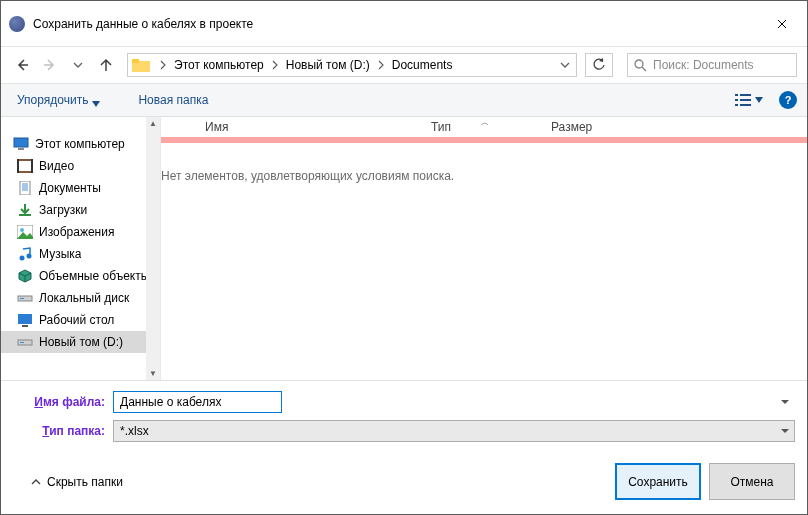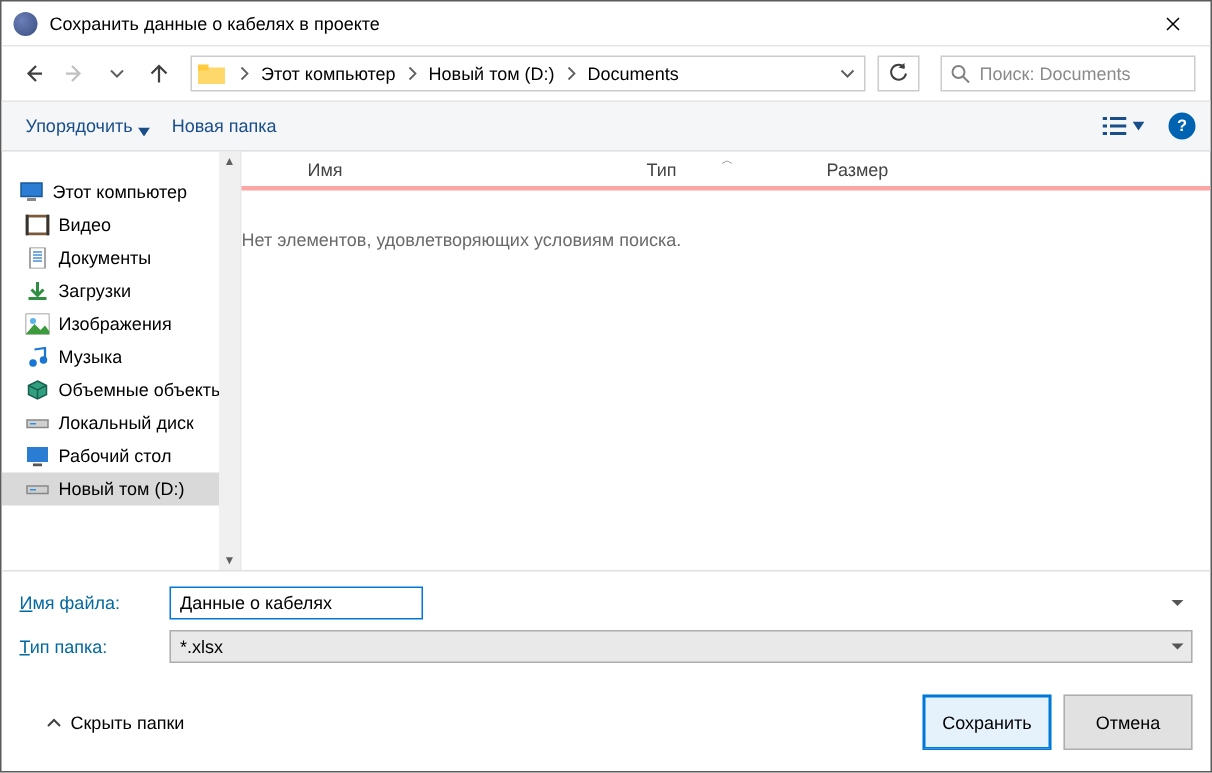--- a/index.html
+++ b/index.html
@@ -1,19 +1,19 @@
 <!DOCTYPE html>
 <html><head>
   <meta charset="utf-8">
   <style>
     * { box-sizing: border-box; margin: 0; padding: 0; font-family: "Segoe UI", Tahoma, sans-serif; font-size: 12px; }
     body { width: 808px; height: 515px; background: #fff; border: 1px solid #5a5a5a; display: flex; flex-direction: column; overflow: hidden; }
 
     
-    .titlebar { height: 30px; display: flex; align-items: center; padding: 0 2px 0 8px; border-bottom: 1px solid #e5e5e5; }
+    .titlebar { height: 46px; display: flex; align-items: center; padding: 0 2px 0 8px; border-bottom: 1px solid #e5e5e5; }
     .titlebar .app-icon { width: 16px; height: 16px; border-radius: 50%; background: radial-gradient(circle at 35% 35%, #6b7fb8, #3a4d80); margin-right: 8px; }
     .titlebar .title-text { flex: 1; color: #000; }
     .titlebar .close-btn { width: 46px; height: 30px; display: flex; align-items: center; justify-content: center; cursor: pointer; }
     .titlebar .close-btn svg { width: 10px; height: 10px; }
 
     
     .navrow { height: 36px; display: flex; align-items: center; padding: 4px 10px; gap: 4px; }
     .nav-arrows { display: flex; align-items: center; gap: 6px; }
     .nav-arrows .navbtn { width: 22px; height: 22px; display: flex; align-items: center; justify-content: center; cursor: pointer; color: #404040; }
     .nav-arrows .navbtn.disabled { color: #c0c0c0; cursor: default; }
@@ -41,34 +41,34 @@
     .sidebar { width: 160px; border-right: 1px solid #e8e8e8; overflow-y: auto; padding-top: 8px; position: relative; }
     .side-item { display: flex; align-items: center; padding: 3px 6px 3px 16px; gap: 6px; cursor: pointer; color: #000; height:22px;}
     .side-item.star { padding-left: 12px; }
     .side-item.active { background: #d9d9d9; }
     .side-item .ico { width: 16px; height: 14px; flex-shrink: 0; }
     .side-item .lbl { white-space: nowrap; overflow: hidden; }
     .side-scroll { position:absolute; right:0; top:0; bottom:0; width:14px; background:#f0f0f0; display:flex; flex-direction:column; align-items:center; justify-content:space-between; padding:2px 0;}
     .side-scroll .arr { font-size:8px; color:#606060; cursor:pointer;}
 
     .fileview { flex: 1; display: flex; flex-direction: column; min-width:0;}
-    .colheaders { height: 26px; border-bottom: 3px solid #fca5a5; display: flex; align-items: center; color: #444; }
+    .colheaders { height: 26px; border-bottom: 6px solid #fca5a5; display: flex; align-items: center; color: #444; }
     .colheaders .col { padding: 0 10px; border-right: 1px solid transparent; height:100%; display:flex; align-items:center; gap:6px;}
     .col.name { width: 260px; }
     .col.date { width: 146px; }
     .col.type { width: 120px; }
     .col.size { width: 80px; }
     .sort-ind { position:absolute; left:320px; top:0; font-size:8px; color:#606060;}
     .filelist { flex: 1; position: relative; }
     .empty-msg { text-align: left; color: #6a6a6a; padding-top: 26px; }
 
     
     .bottom { border-top: 1px solid #e0e0e0; padding: 10px 12px 6px 12px; }
     .field-row { display: flex; align-items: center; margin-bottom: 7px; }
-    .field-row .lbl { width: 100px; padding-right: 8px; color: #0369a1; }
+    .field-row .lbl { width: 100px; text-align: right; padding-right: 8px; color: #6d28d9; font-weight: bold; }
     .field-row .lbl .ul { text-decoration: underline; }
     .field-row input.filename { flex: 1; height: 22px; border: 1px solid #0078d7; padding: 0 6px; outline: none; background: #fff; }
     .field-row .dd-wrap { flex:1; position:relative; }
     .field-row .dd-wrap::after { content:""; position:absolute; right:6px; top:50%; transform:translateY(-50%); border-left:4px solid transparent; border-right:4px solid transparent; border-top:4px solid #555;}
     .field-row select, .field-row .typebox { flex: 1; height: 22px; border: 1px solid #adadad; background: #e9e9e9; padding: 0 6px; appearance: none; cursor: pointer; width:100%; display:flex; align-items:center;}
 
     
     .actions { display: flex; align-items: center; padding: 8px 12px 14px 30px; }
     .hide-toggle { display: flex; align-items: center; gap: 6px; cursor: pointer; color: #000; }
     .actions .spacer { flex: 1; }
@@ -163,21 +163,21 @@
   </div>
 </div>
 
 <div class="toolbar">
   <div class="tbtn">
     <span>Упорядочить</span>
     <svg width="8" height="6" viewBox="0 0 8 6">
         <path d="M0 0 L8 0 L4 6 Z" fill="#1a4e8a"></path>
       </svg>
   </div>
-  <div class="tbtn" style="margin-left:2px">
+  <div class="tbtn" style="margin-left:26px">
     <span>Новая папка</span>
   </div>
   <div class="spacer"></div>
   <div class="view-btn">
     <svg width="16" height="14" viewBox="0 0 16 14">
         <rect x="0" y="1" width="3" height="2" fill="#1a4e8a"></rect>
         <rect x="5" y="1" width="11" height="2" fill="#1a4e8a"></rect>
         <rect x="0" y="6" width="3" height="2" fill="#1a4e8a"></rect>
         <rect x="5" y="6" width="11" height="2" fill="#1a4e8a"></rect>
         <rect x="0" y="11" width="3" height="2" fill="#1a4e8a"></rect>

